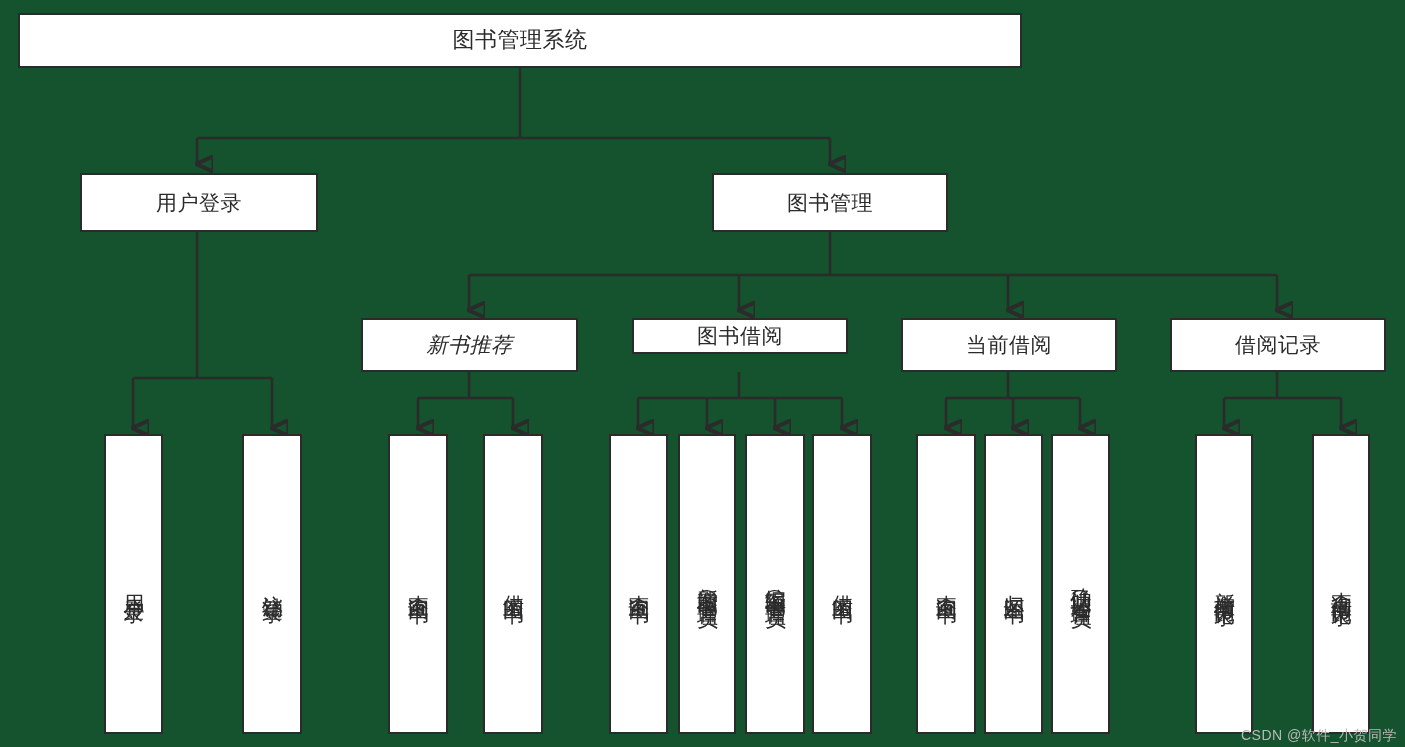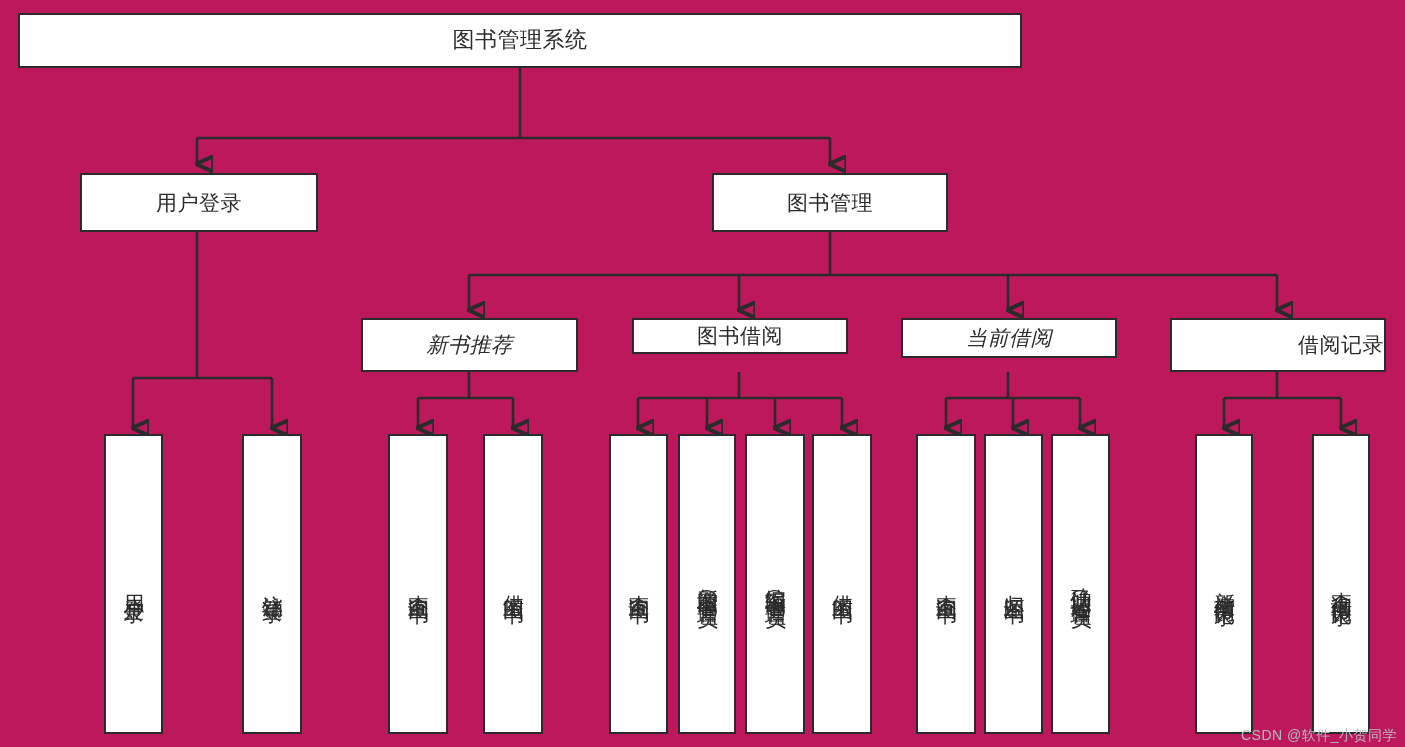--- a/index.html
+++ b/index.html
@@ -8,21 +8,21 @@
     padding: 0;
     background: #ffffff;
   }
   body {
     font-family: "Liberation Sans", "DejaVu Sans", sans-serif;
   }
   #canvas {
     position: relative;
     width: 1405px;
     height: 747px;
-    background: #be185d;
+    background: #14532d;
     overflow: hidden;
   }
   
   #wires {
     position: absolute;
     left: 0;
     top: 0;
     width: 1405px;
     height: 747px;
     pointer-events: none;
@@ -147,24 +147,24 @@
   <div class="node horiz" style="left:712px; top:173px; width:236px; height:59px;">
     <span class="label">图书管理</span>
   </div>
 
   <div class="node horiz" style="left:361px; top:318px; width:217px; height:54px;font-style:italic;">
     <span class="label">新书推荐</span>
   </div>
   <div class="node horiz" style="left:632px; top:318px; width:216px; height:36px;">
     <span class="label">图书借阅</span>
   </div>
-  <div class="node horiz" style="left:901px; top:318px; width:216px; height:40px;font-style:italic;">
+  <div class="node horiz" style="left:901px; top:318px; width:216px; height:54px;">
     <span class="label">当前借阅</span>
   </div>
-  <div class="node horiz" style="left:1170px; top:318px; width:216px; height:54px;justify-content:flex-end;">
+  <div class="node horiz" style="left:1170px; top:318px; width:216px; height:54px;">
     <span class="label">借阅记录</span>
   </div>
 
   <div class="node vert" style="left:104px; top:434px; width:59px; height:300px;">
     <span class="label">用户登录</span>
   </div>
   <div class="node vert" style="left:242px; top:434px; width:60px; height:300px;">
     <span class="label">注销登录</span>
   </div>
 

